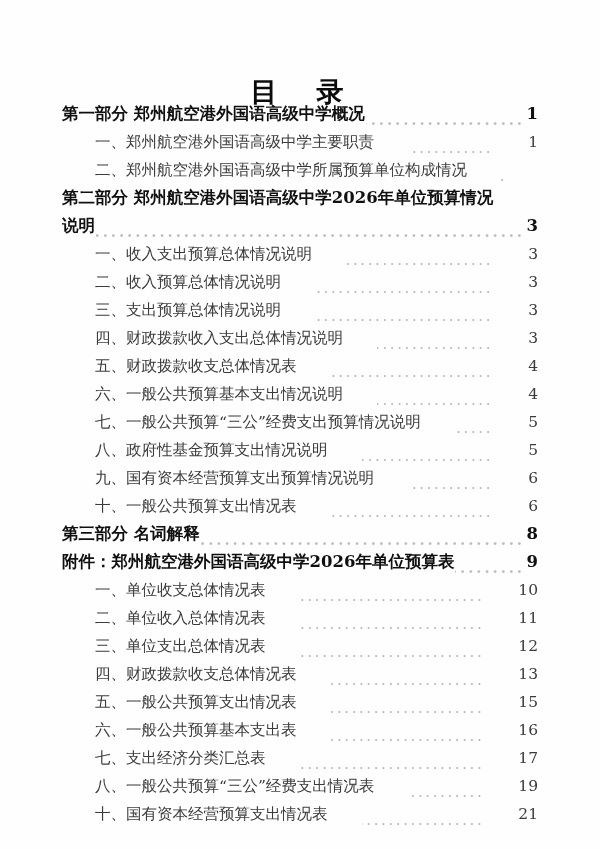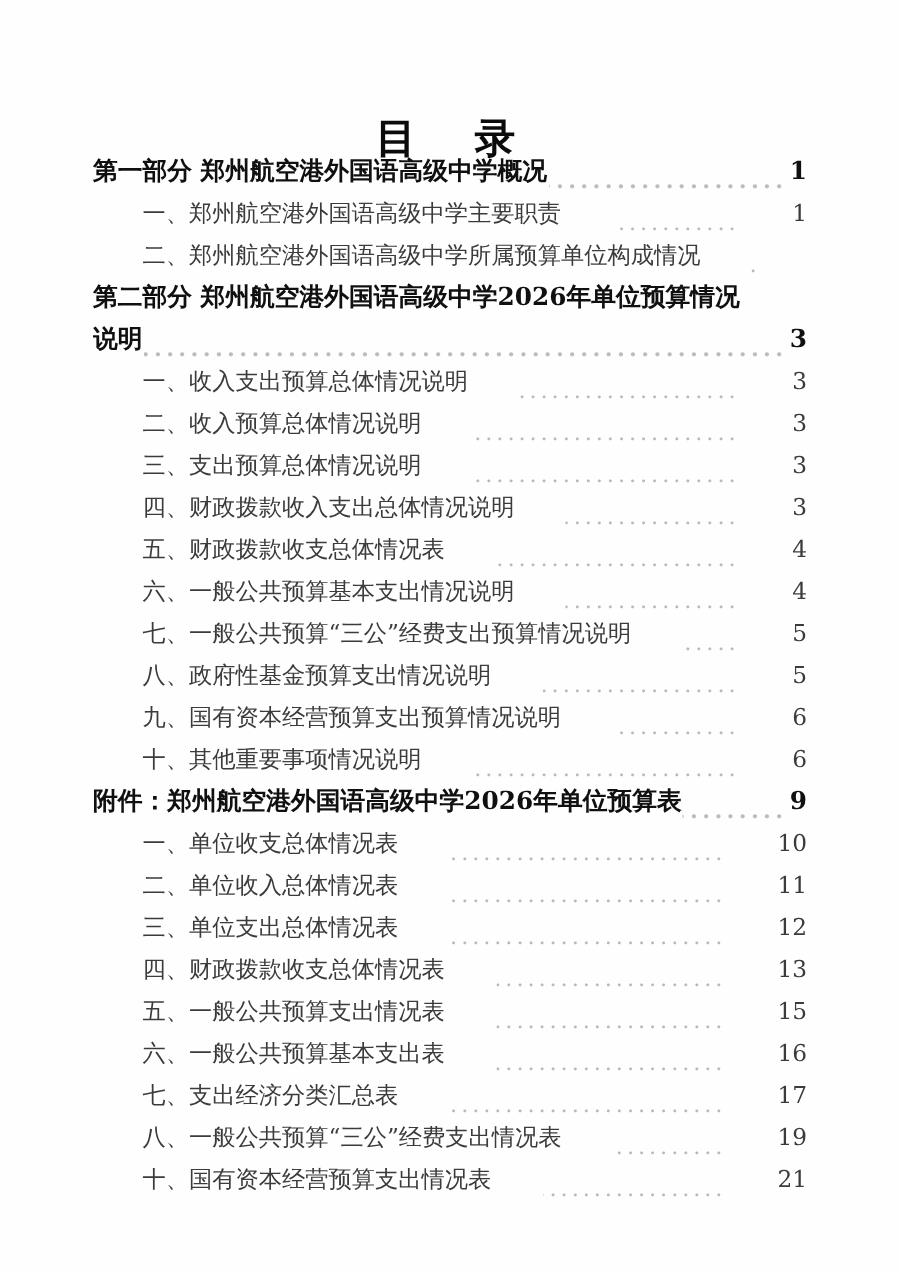--- a/index.html
+++ b/index.html
@@ -197,25 +197,30 @@
         <span class="label">八、政府性基金预算支出情况说明</span>
         <span class="leader"></span>
         <span class="pageno">5</span>
       </div>
       <div class="toc-entry level-sub">
         <span class="label">九、国有资本经营预算支出预算情况说明</span>
         <span class="leader"></span>
         <span class="pageno">6</span>
       </div>
       <div class="toc-entry level-sub">
-        <span class="label">十、其他重要事项情况说明</span>
+        <span class="label">十、一般公共预算支出情况表</span>
         <span class="leader"></span>
         <span class="pageno">6</span>
       </div>
       <div class="toc-entry level-part">
+        <span class="label">第三部分  名词解释</span>
+        <span class="leader"></span>
+        <span class="pageno">8</span>
+      </div>
+      <div class="toc-entry level-part">
         <span class="label">附件：郑州航空港外国语高级中学2026年单位预算表</span>
         <span class="leader"></span>
         <span class="pageno">9</span>
       </div>
       <div class="toc-entry level-sub">
         <span class="label">一、单位收支总体情况表</span>
         <span class="leader"></span>
         <span class="pageno">10</span>
       </div>
       <div class="toc-entry level-sub">

